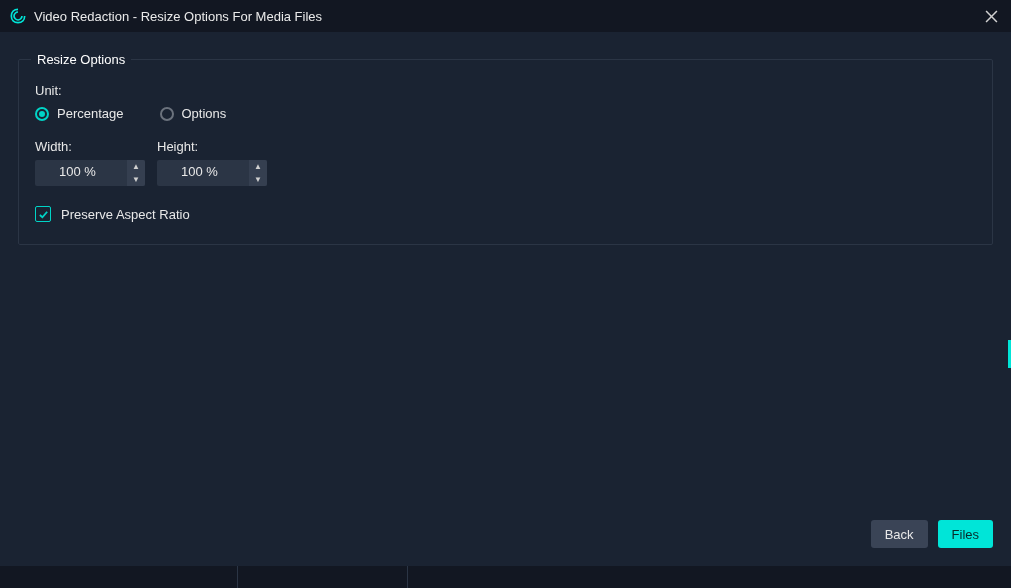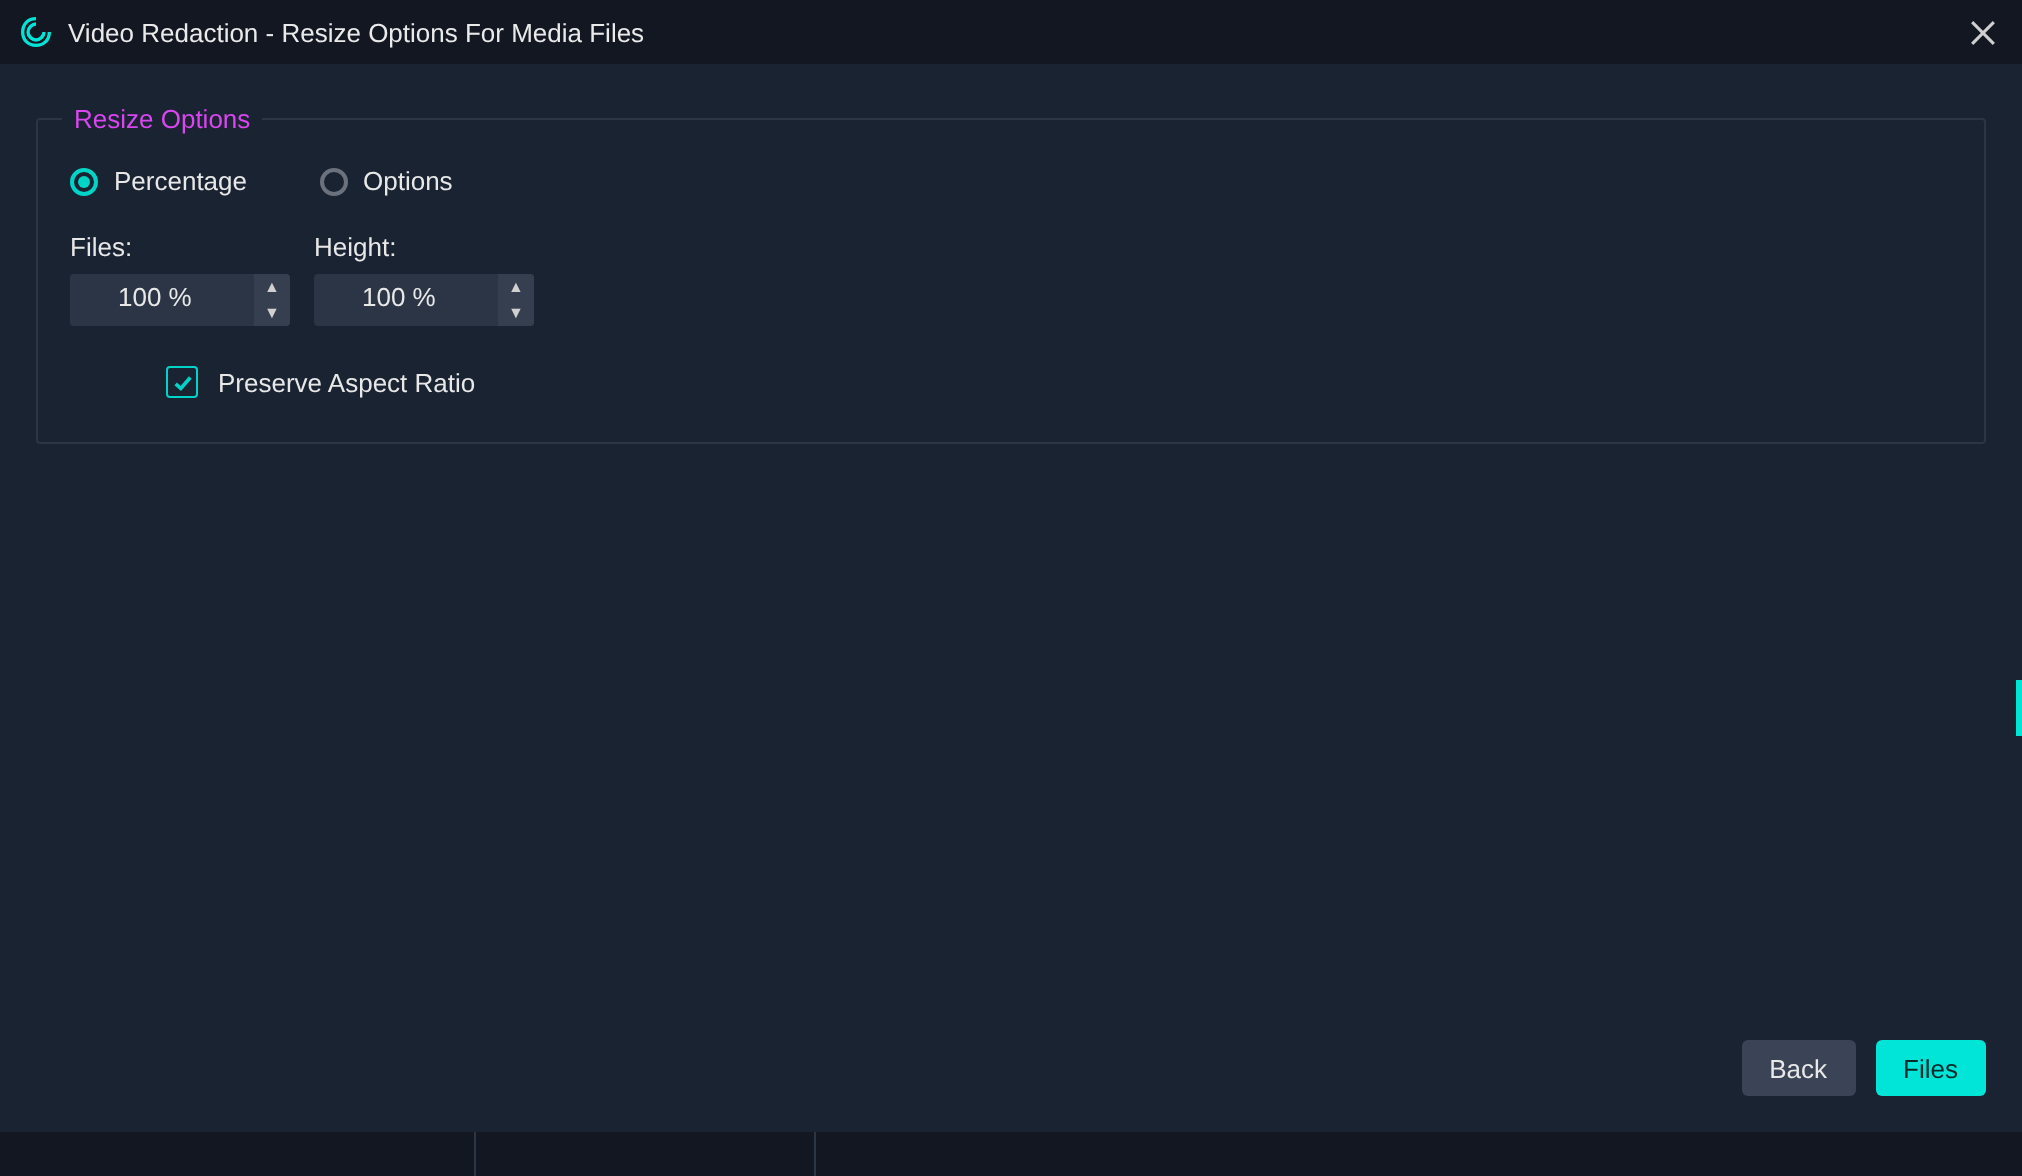--- a/index.html
+++ b/index.html
@@ -43,21 +43,21 @@
 
   fieldset.group {
     border: 1px solid #2b3545;
     border-radius: 2px;
     padding: 16px 16px 22px 16px;
     position: relative;
   }
   fieldset.group legend {
     padding: 0 6px;
     font-size: 13px;
-    color: #d946ef;
+    color: #ffffff;
     margin-left: -4px;
   }
 
   .label {
     font-size: 13px;
     margin-bottom: 8px;
     color: #e8e8e8;
   }
 
   .radio-row {
@@ -126,21 +126,20 @@
     font-size: 8px;
     color: #d0d0d0;
     line-height: 1;
   }
 
   .checkbox-row {
     display: flex;
     align-items: center;
     gap: 10px;
     cursor: pointer;
-    margin-left: 48px;
   }
   .checkbox {
     width: 16px; height: 16px;
     border: 1.5px solid #00d4c7;
     border-radius: 2px;
     display: flex;
     align-items: center;
     justify-content: center;
     color: #00d4c7;
   }
@@ -213,37 +212,38 @@
       <line x1="1" y1="1" x2="11" y2="11"></line>
       <line x1="11" y1="1" x2="1" y2="11"></line>
     </svg>
   </span>
 </div>
 
 <div class="content">
   <fieldset class="group">
     <legend>Resize Options</legend>
 
+    <div class="label">Unit:</div>
 
     <div class="radio-row">
       <div class="radio selected">
         <span class="circle">
             <span class="dot"></span>
           </span>
         <span>Percentage</span>
       </div>
       <div class="radio">
         <span class="circle"></span>
         <span>Options</span>
       </div>
     </div>
 
     <div class="fields-row">
       <div class="field-col">
-        <div class="field-label">Files:</div>
+        <div class="field-label">Width:</div>
         <div class="spinner">
           <div class="value">100 %</div>
           <div class="arrows">
             <div class="arrow">▲</div>
             <div class="arrow">▼</div>
           </div>
         </div>
       </div>
       <div class="field-col">
         <div class="field-label">Height:</div>

